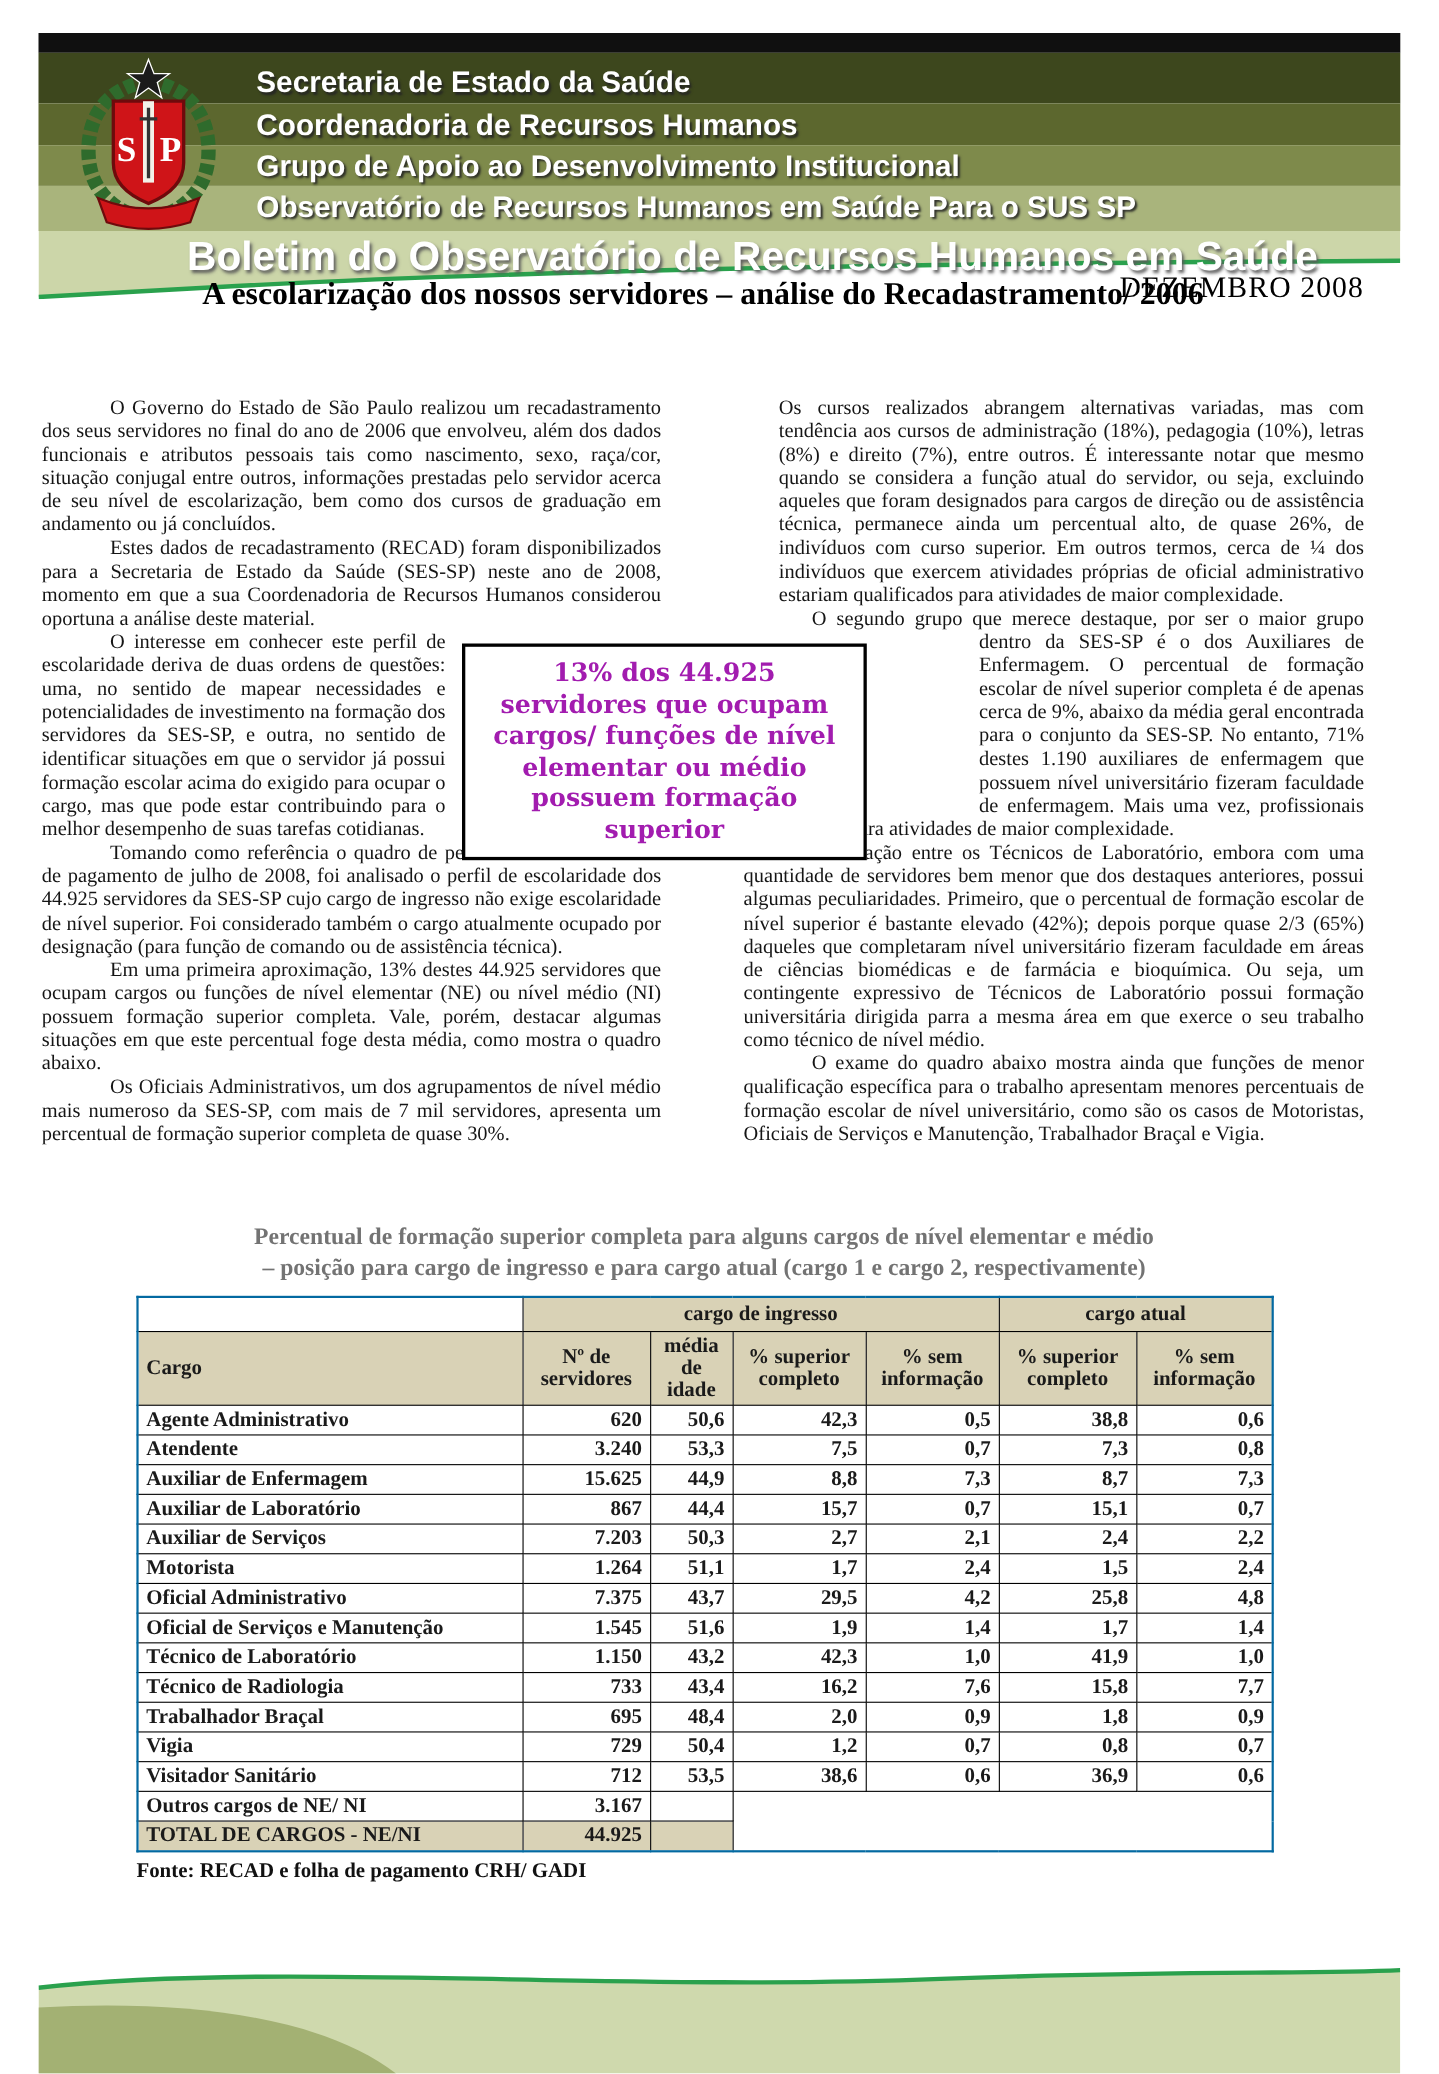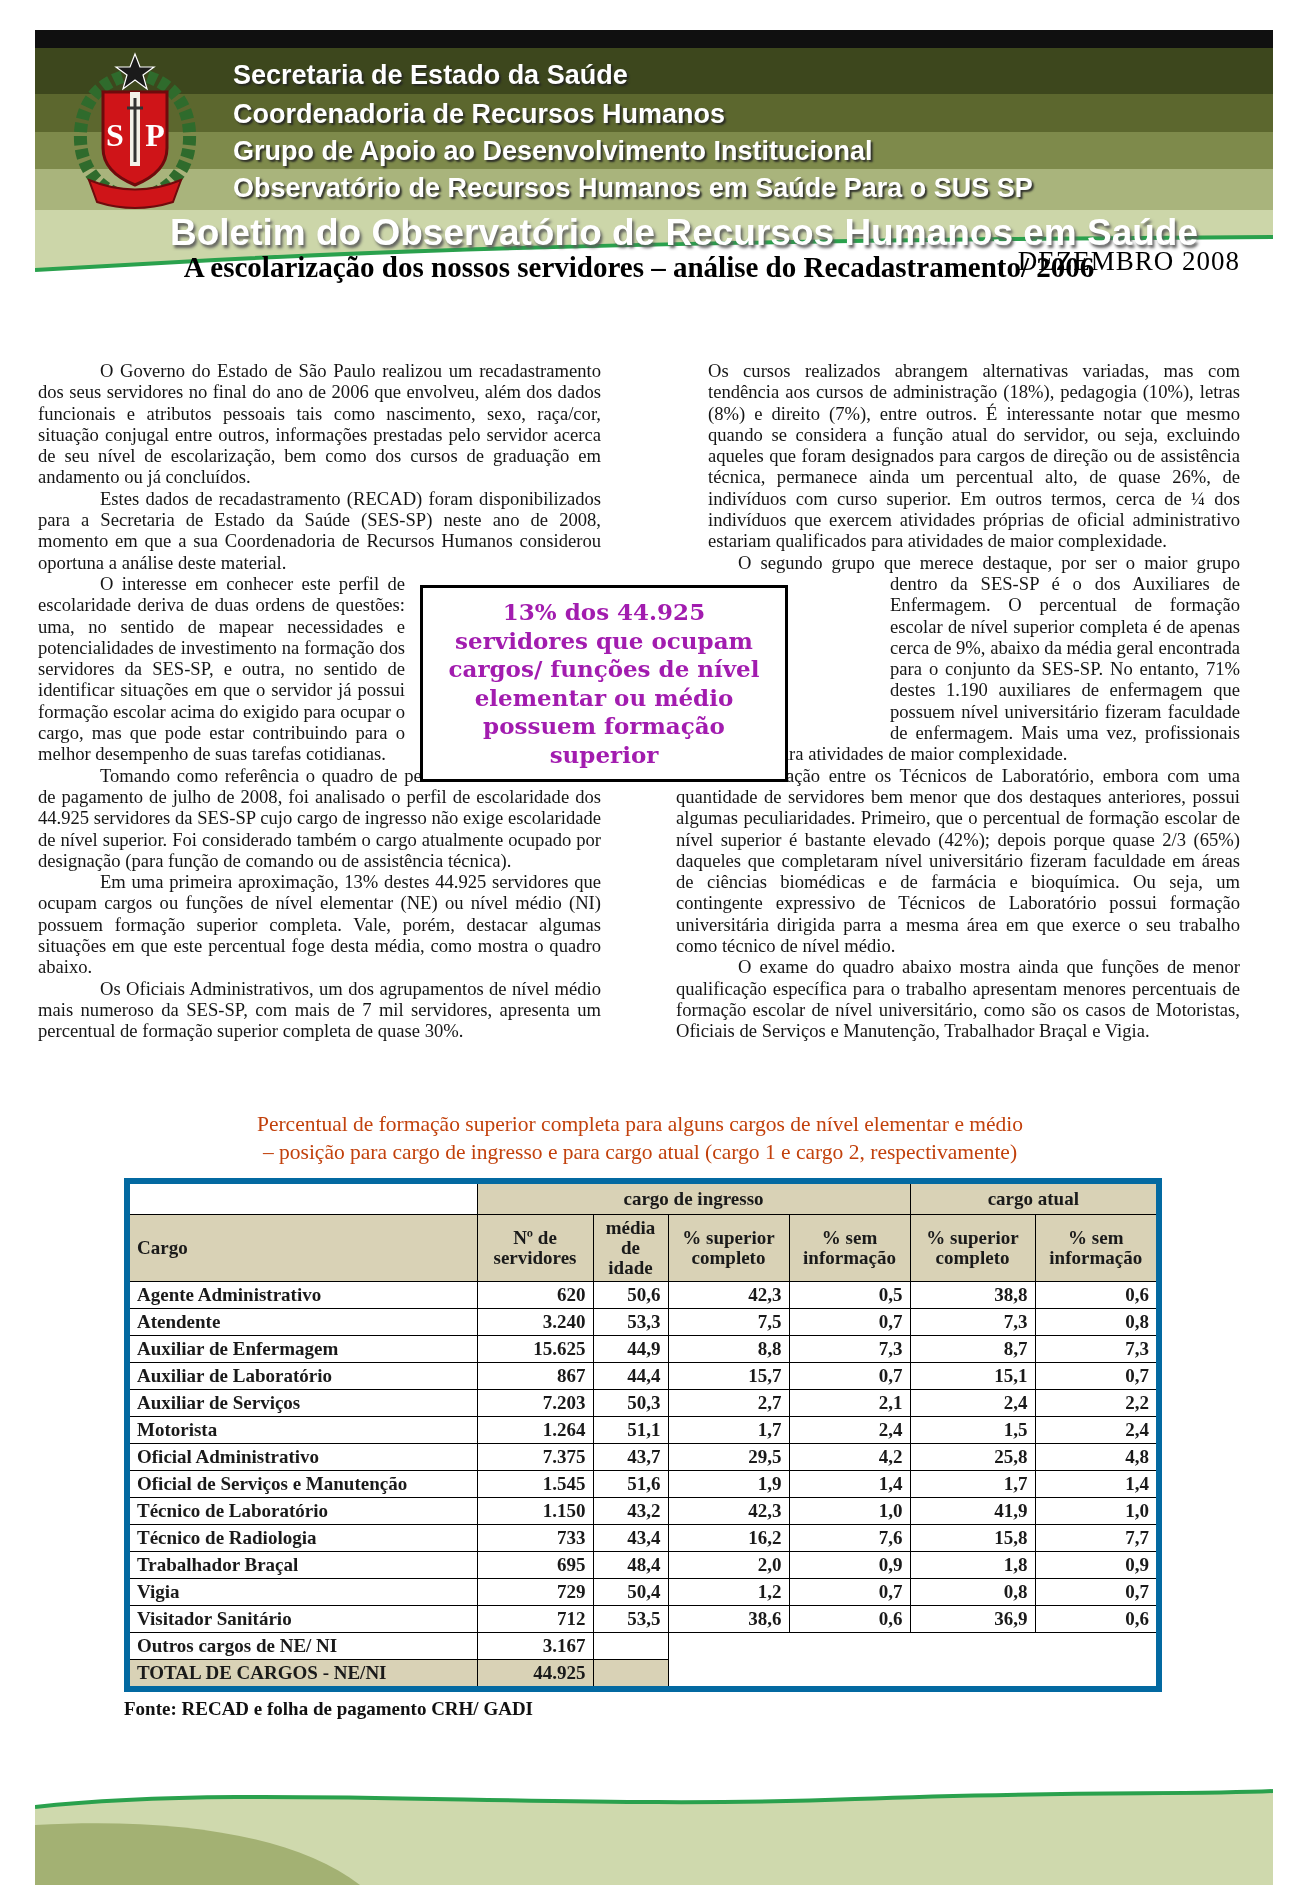--- a/index.html
+++ b/index.html
@@ -41,27 +41,27 @@
   .cut-left{float:left;width:206px;height:170px;margin-right:8px;}
 
   
   .callout{position:absolute;left:420px;top:585px;width:368px;box-sizing:border-box;
            border:3px solid #000;background:#ffffff;padding:10px 16px;
            font-family:"DejaVu Serif",serif;font-weight:bold;font-size:23px;
            line-height:28.5px;text-align:center;color:#a21caf;}
 
   
   .tablewrap{position:absolute;left:124px;top:1110px;width:1032px;}
-  .tcaption{width:1032px;text-align:center;font-weight:normal;font-size:21.5px;
-            line-height:28px;color:#c2410c;margin-bottom:12px;}
+  .tcaption{width:1032px;text-align:center;font-weight:bold;font-size:21.5px;
+            line-height:28px;color:#737373;margin-bottom:12px;}
   table.recad{border-collapse:collapse;table-layout:fixed;width:1032px;
               font-family:"Liberation Serif",serif;}
   table.recad td{border:1.5px solid #000;font-weight:bold;font-size:19px;
                  padding:0 7px;overflow:hidden;}
-  table.recad{border:6px solid #0369a1;}
+  table.recad{border:2px solid #0369a1;}
   td.hdr{background:#d9d2b6;text-align:center;font-size:19.5px;line-height:20px;
          vertical-align:middle;}
   tr.grouprow td{height:30px;}
   tr.headrow td{height:66px;}
   td.cargoh{text-align:left;}
   tr.datarow td{height:26px;}
   td.name{text-align:left;}
   td.num{text-align:right;}
   td.nb{border:none !important;background:transparent;}
   td.beige{background:#d9d2b6;}

